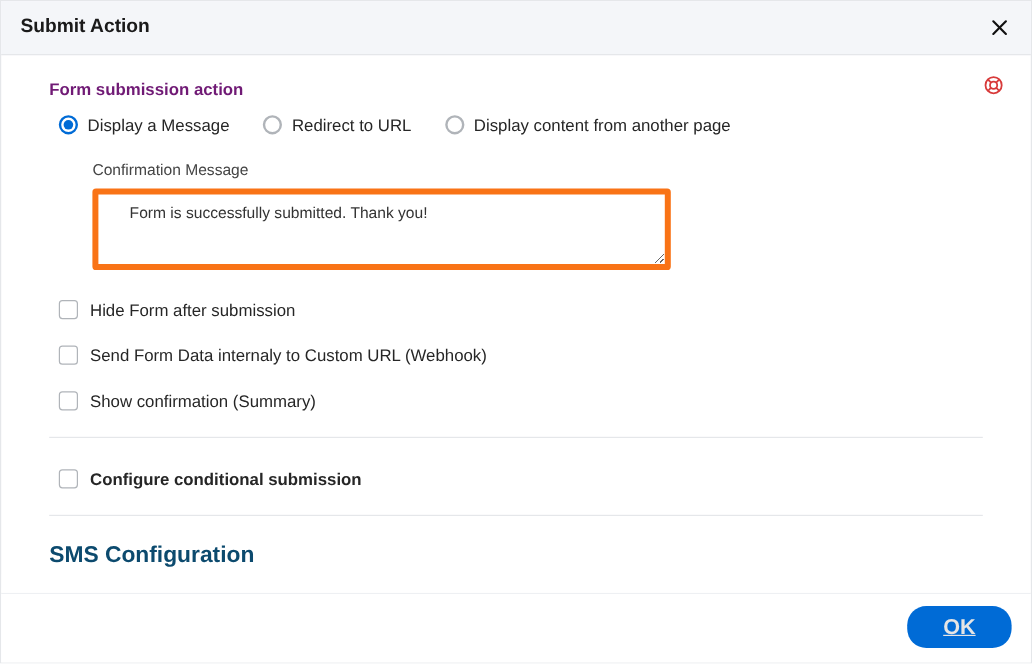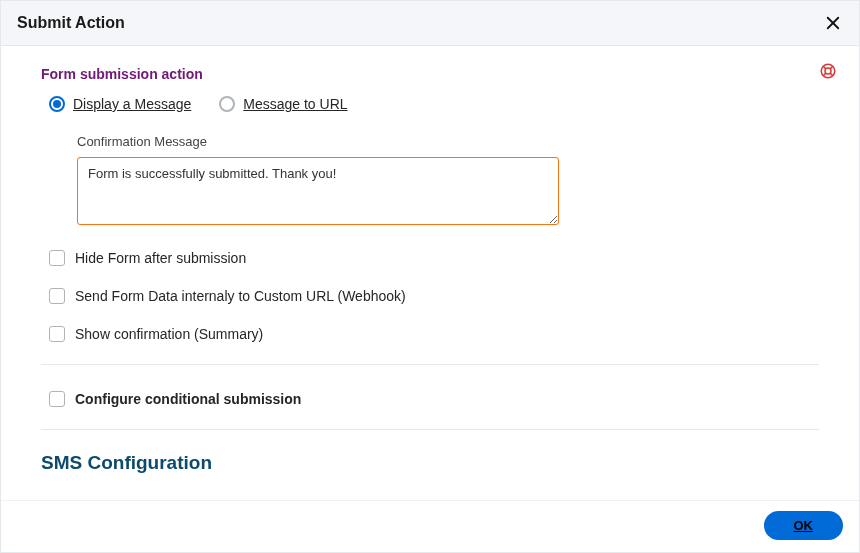--- a/index.html
+++ b/index.html
@@ -70,21 +70,20 @@
     align-items: center;
     gap: 28px;
     margin-bottom: 22px;
     padding-left: 8px;
   }
   .radio-item {
     display: flex;
     align-items: center;
     gap: 8px;
     cursor: pointer;
-    text-decoration: underline;
   }
   .radio-circle {
     width: 16px;
     height: 16px;
     border-radius: 50%;
     border: 2px solid #b0b4b9;
     display: flex;
     align-items: center;
     justify-content: center;
     flex-shrink: 0;
@@ -98,25 +97,25 @@
     height: 8px;
     border-radius: 50%;
     background: #006bd6;
   }
   .radio-label { font-size: 14px; color: #262626; }
   .sub-block { padding-left: 36px; margin-bottom: 22px; }
   .field-label { font-size: 13px; color: #444; margin-bottom: 8px; }
   .textarea {
     width: 482px;
     height: 68px;
-    padding: 8px 10px;
+    padding: 8px 26px;
     font-family: inherit;
     font-size: 13px;
     color: #333;
-    border: 1px solid #f97316;
+    border: 5px solid #f97316;
     border-radius: 3px;
     resize: both;
     outline: none;
   }
   .check-row {
     display: flex;
     align-items: flex-end;
     gap: 10px;
     padding-left: 8px;
     margin-bottom: 22px;
@@ -152,22 +151,22 @@
   .footer {
     display: flex;
     justify-content: flex-end;
     align-items: center;
     padding: 10px 16px 12px 16px;
     background: #fff;
     border-top: 1px solid #eef0f3;
   }
   .ok-btn {
     background: #006bd6;
-    color: #000000;
-    font-size: 13px;
+    color: #e5e5e5;
+    font-size: 18px;
     font-weight: 600;
     border: none;
     border-radius: 16px;
     padding: 7px 30px;
     cursor: pointer;
     text-decoration: underline;
   }
 </style>
 </head>
 <body>
@@ -199,21 +198,25 @@
 
     <div class="section-label">Form submission action</div>
 
     <div class="radio-row">
       <div class="radio-item">
         <div class="radio-circle selected"></div>
         <span class="radio-label">Display a Message</span>
       </div>
       <div class="radio-item">
         <div class="radio-circle"></div>
-        <span class="radio-label">Message to URL</span>
+        <span class="radio-label">Redirect to URL</span>
+      </div>
+      <div class="radio-item">
+        <div class="radio-circle"></div>
+        <span class="radio-label">Display content from another page</span>
       </div>
     </div>
 
     <div class="sub-block">
       <div class="field-label">Confirmation Message</div>
       <textarea class="textarea" style="">Form is successfully submitted. Thank you!</textarea>
     </div>
 
     <div class="check-row">
       <div class="check-box"></div>

